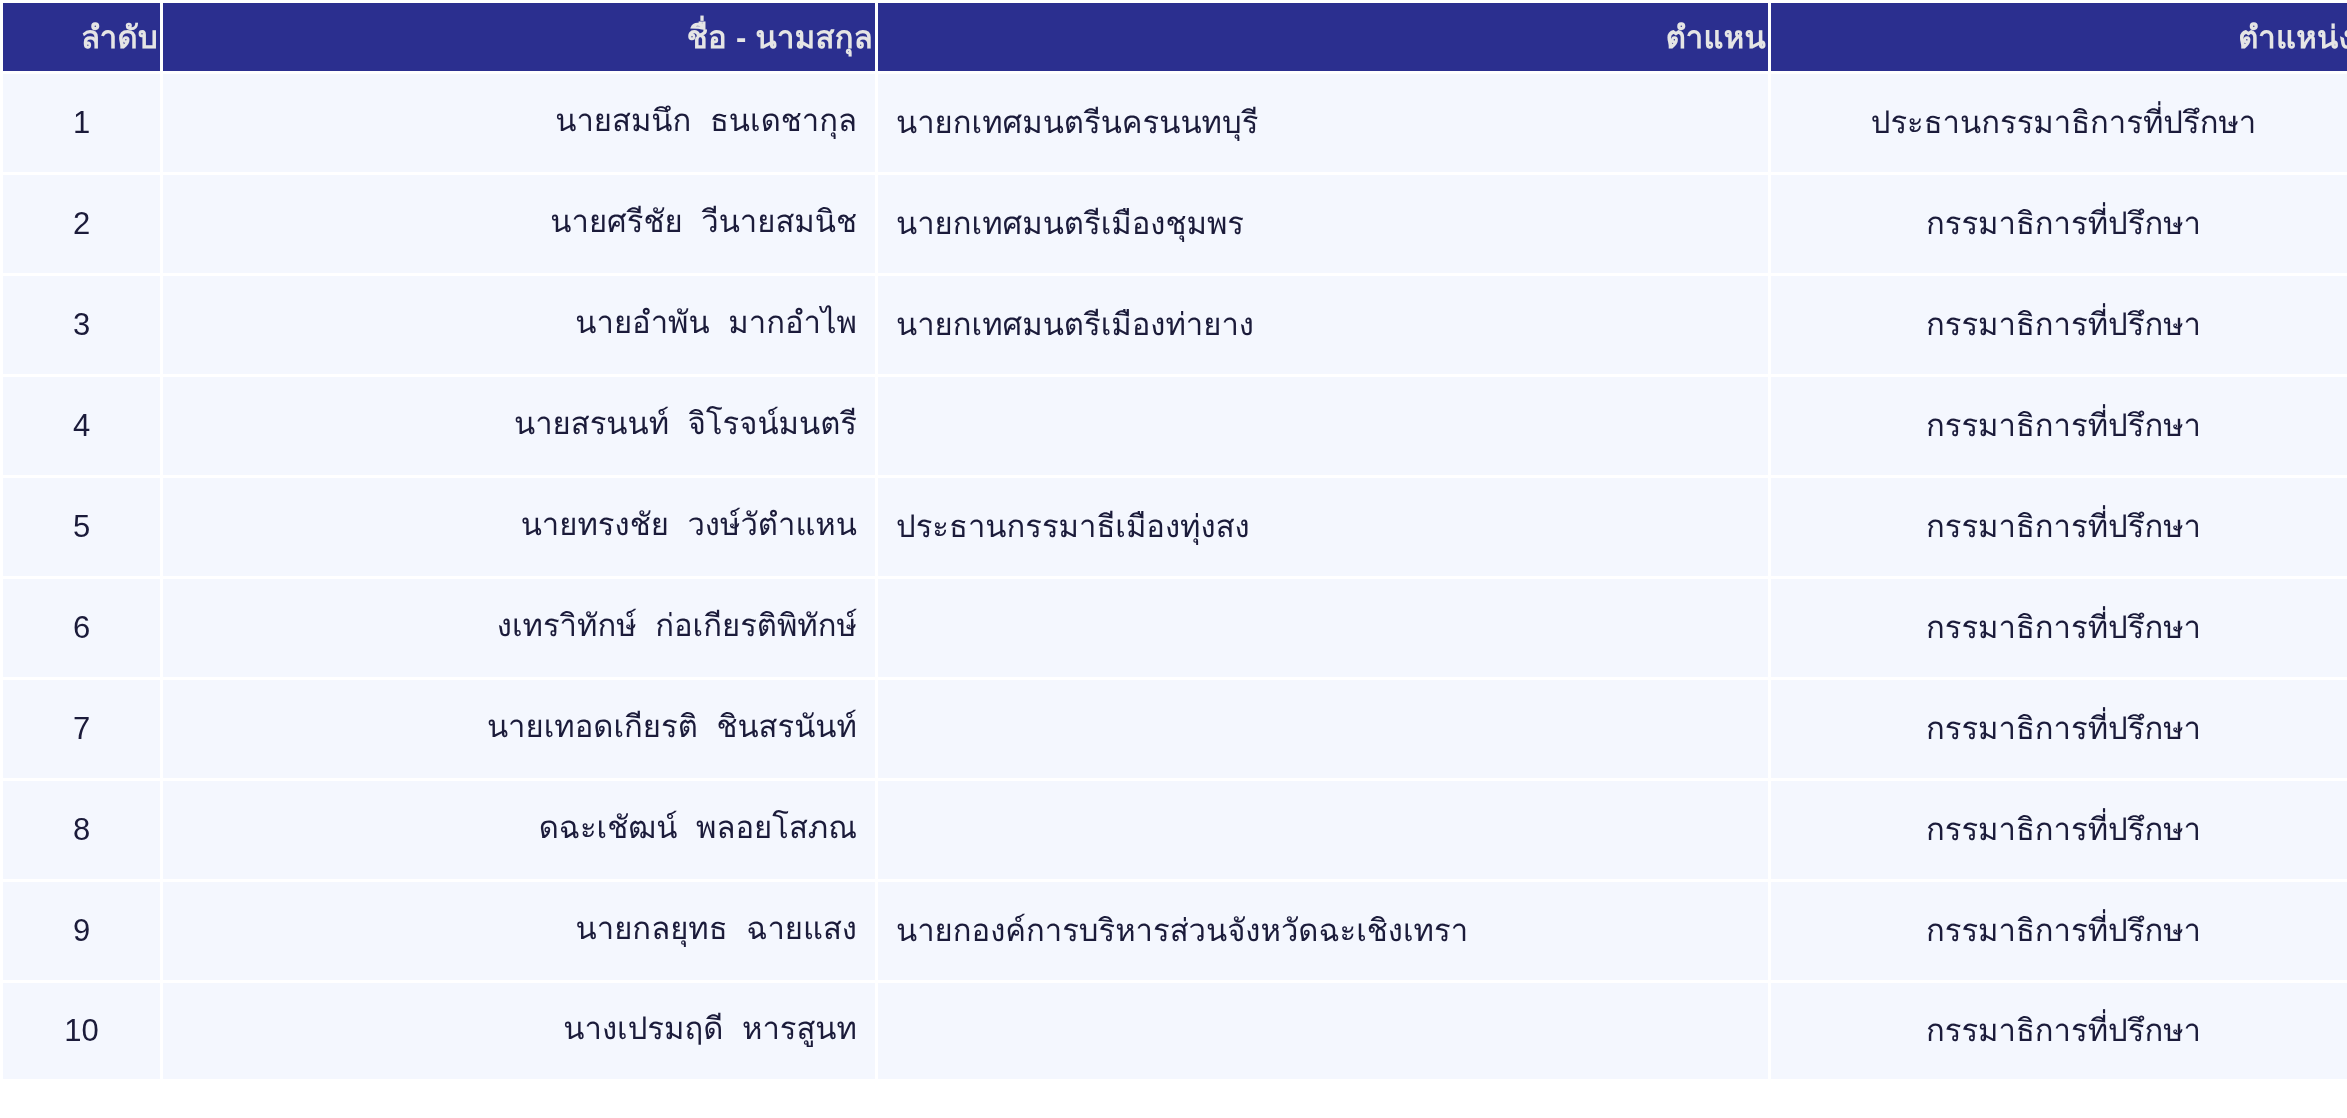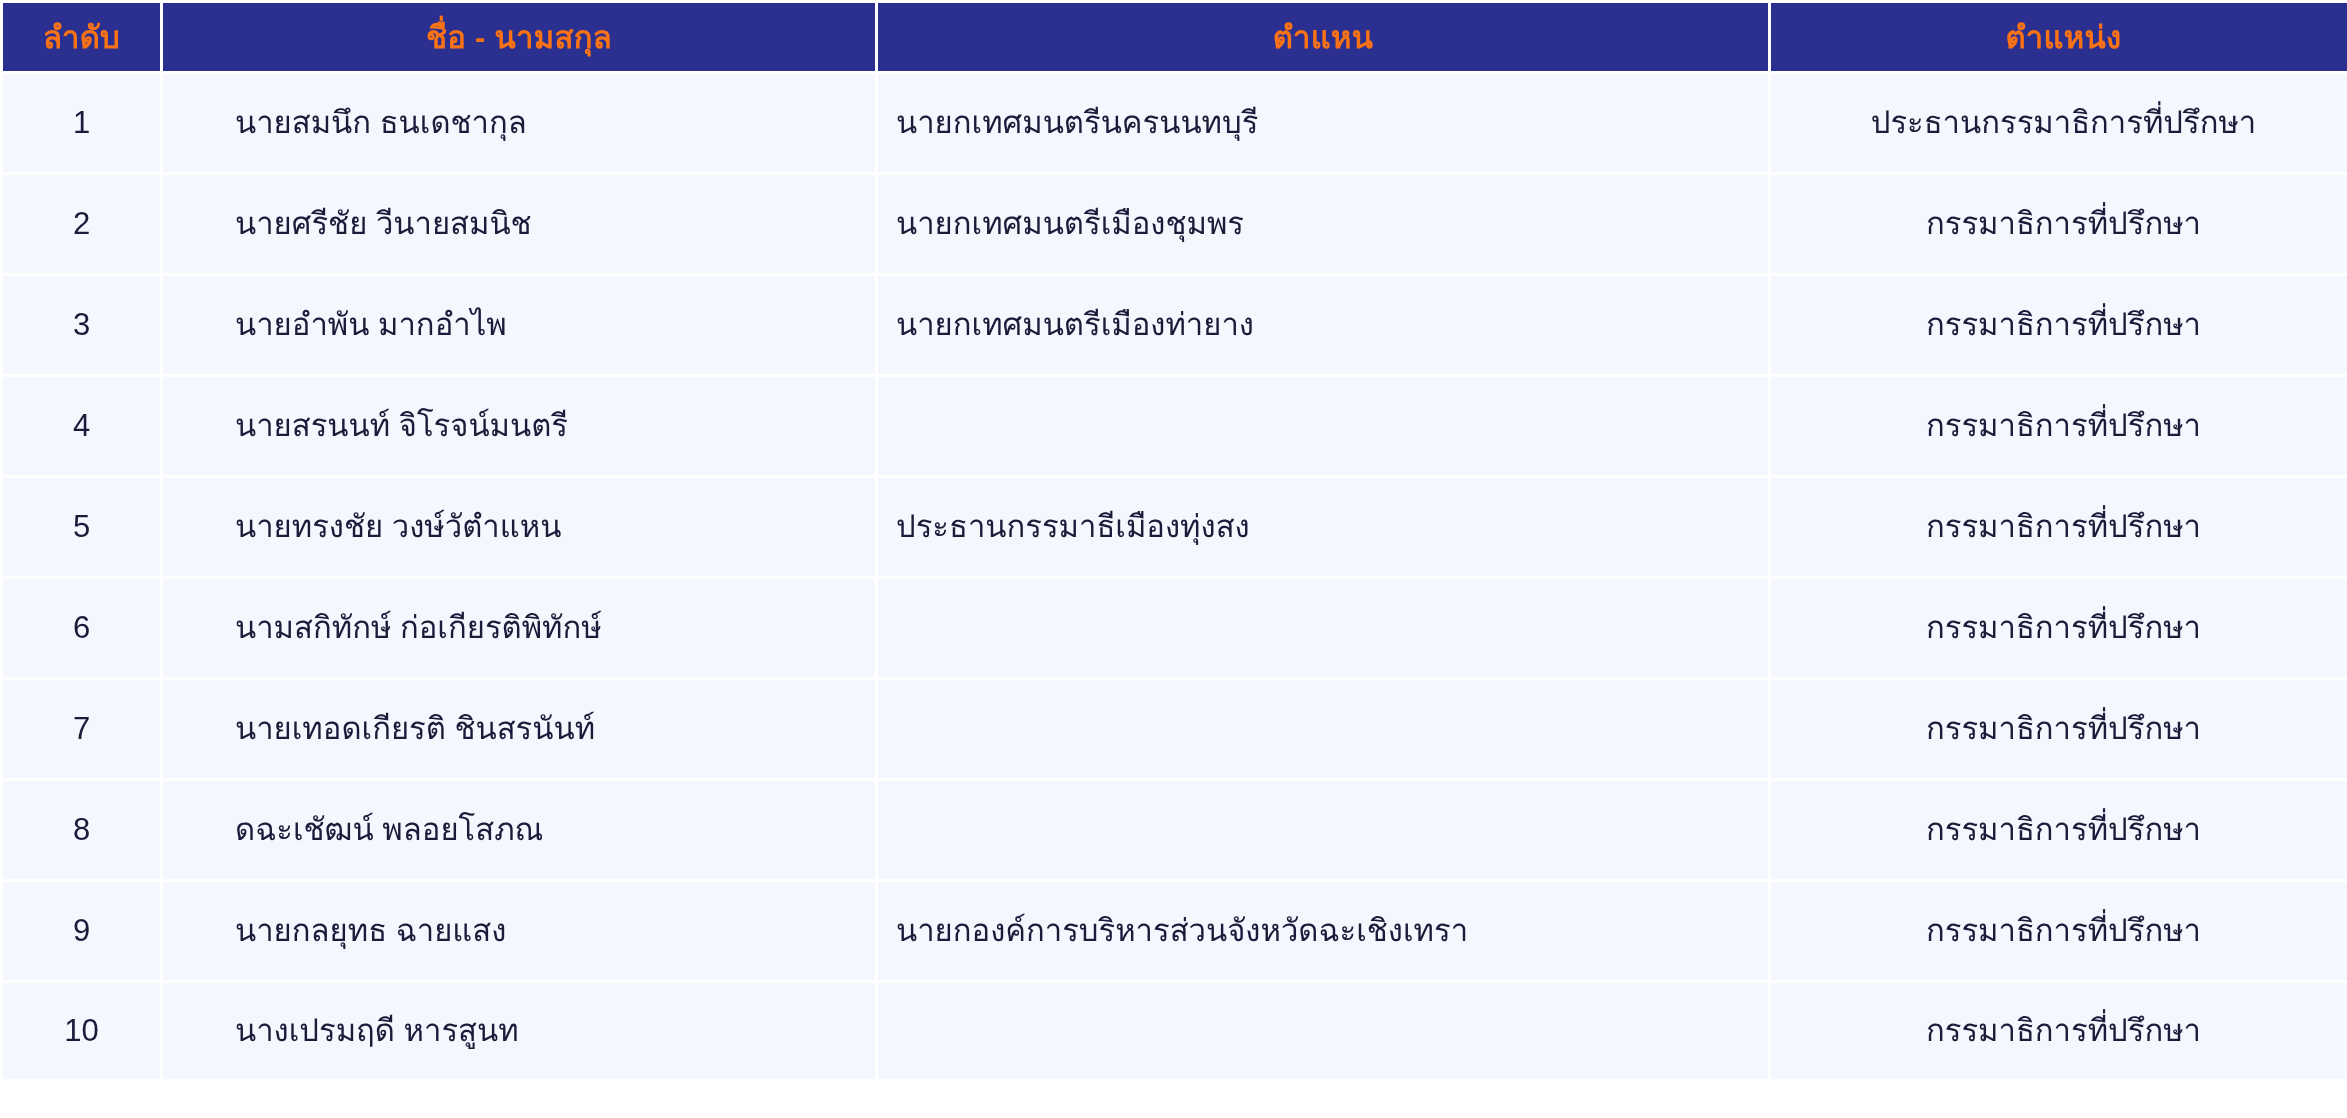--- a/index.html
+++ b/index.html
@@ -28,45 +28,46 @@
     padding: 0;
     background: #ffffff;
   }
   table.roster col.c-order  { width: 157px; }
   table.roster col.c-name   { width: 712px; }
   table.roster col.c-muni   { width: 890px; }
   table.roster col.c-pos    { width: 585px; }
 
   thead th {
     background: #2b2f8f;
-    color: #f97316;
+    color: #e5e5e5;
     font-size: 31px;
     font-weight: bold;
     height: 68px;
     padding: 0 2px;
-    text-align: center;
+    text-align: right;
     vertical-align: middle;
     letter-spacing: 0.3px;
   }
   tbody td {
     background: #f4f7fe;
     color: #1b1b3a;
     font-size: 31px;
     height: 98px;
     padding: 0 18px;
     vertical-align: middle;
     line-height: 1.25;
   }
   tbody td.order {
     text-align: center;
     font-size: 31px;
   }
   tbody td.name {
-    text-align: left;
+    text-align: right;
     padding-left: 72px;
+    font-family: Liberation Mono, monospace;
   }
   tbody td.muni {
     text-align: left;
   }
   tbody td.pos {
     text-align: center;
   }
   tbody tr:last-child td {
     height: 96px;
   }
@@ -116,21 +117,21 @@
         <td class="pos">กรรมาธิการที่ปรึกษา</td>
       </tr>
       <tr>
         <td class="order">5</td>
         <td class="name">นายทรงชัย วงษ์วัตำแหน</td>
         <td class="muni">ประธานกรรมาธีเมืองทุ่งสง</td>
         <td class="pos">กรรมาธิการที่ปรึกษา</td>
       </tr>
       <tr>
         <td class="order">6</td>
-        <td class="name">นามสกิทักษ์ ก่อเกียรติพิทักษ์</td>
+        <td class="name">งเทราิทักษ์ ก่อเกียรติพิทักษ์</td>
         <td class="muni"></td>
         <td class="pos">กรรมาธิการที่ปรึกษา</td>
       </tr>
       <tr>
         <td class="order">7</td>
         <td class="name">นายเทอดเกียรติ ชินสรนันท์</td>
         <td class="muni"></td>
         <td class="pos">กรรมาธิการที่ปรึกษา</td>
       </tr>
       <tr>

